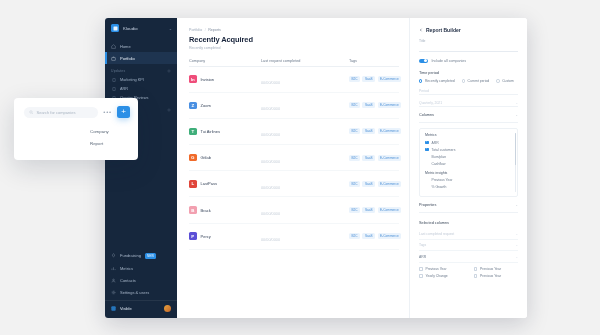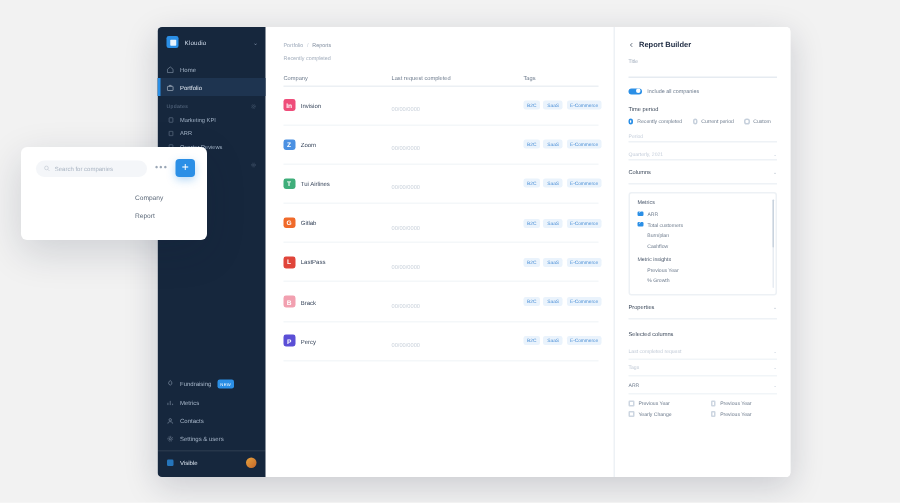--- a/index.html
+++ b/index.html
@@ -397,20 +397,21 @@
         </div>
       </div>
     </div>
 
     <div class="main">
       <div class="breadcrumb">
         <span>Portfolio</span>
         <span class="sep">/</span>
         <span class="crumb-active">Reports</span>
       </div>
+      <div class="page-title">Recently Acquired</div>
       <div class="page-sub">Recently completed</div>
 
       <div class="table">
         <div class="t-head">
           <div class="col-company">Company</div>
           <div class="col-date">Last request completed</div>
           <div class="col-tags">Tags</div>
         </div>
         <div id="rows">
             <div class="t-row">

